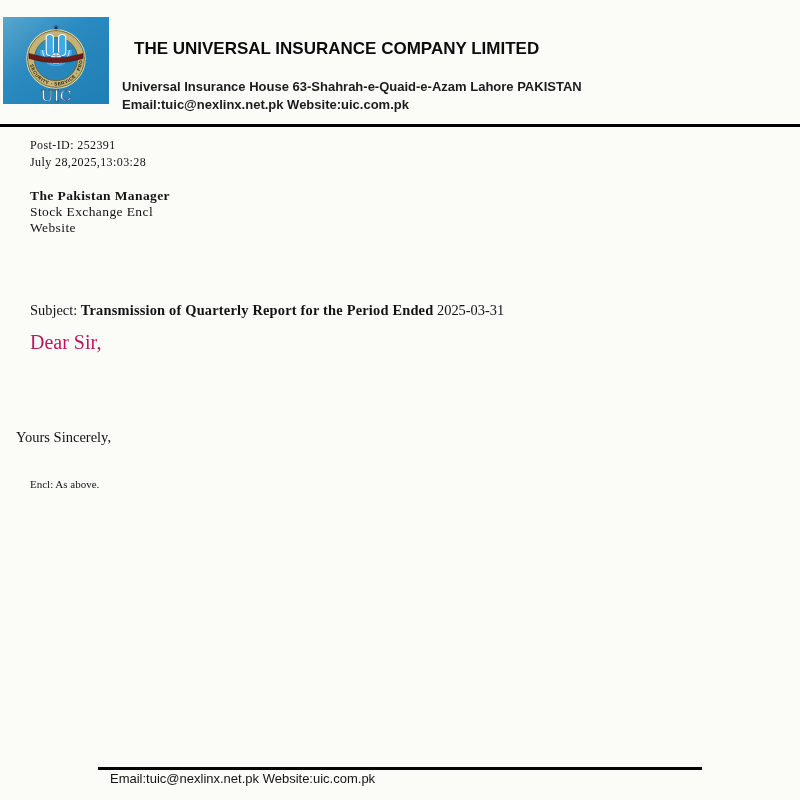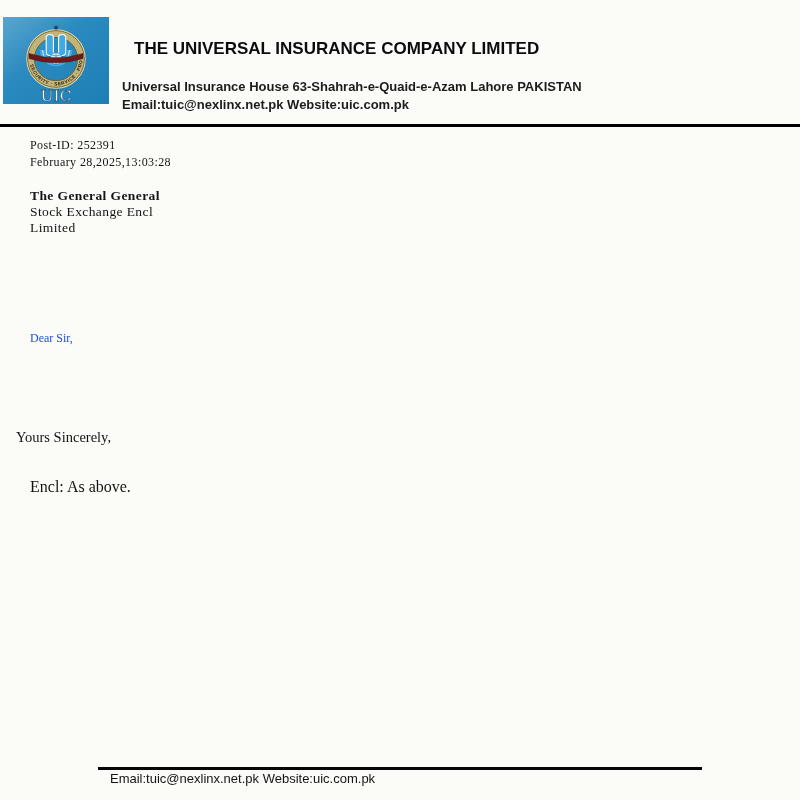--- a/index.html
+++ b/index.html
@@ -54,34 +54,34 @@
     color: #141414;
   }
   .addressee .recipient { font-weight: bold; }
   .subject-line {
     position: absolute; left: 30px; top: 302px;
     font-size: 14.4px; color: #131313;
   }
   .subject-line b { letter-spacing: 0.2px; }
   .salutation {
     position: absolute; left: 30px; top: 331px;
-    font-size: 12px; color: #1d4ed8;
+    font-size: 20px; color: #be185d;
   }
   .para {
     position: absolute; left: 30px; top: 365px; width: 744px;
     font-size: 14.5px; line-height: 16.3px; color: #131313;
   }
   .para .justified { text-align: justify; }
   .closing {
     position: absolute; left: 16px; top: 429px;
     font-size: 14.5px; color: #131313;
   }
   .enclosure {
     position: absolute; left: 30px; top: 478px;
-    font-size: 16px; color: #131313;
+    font-size: 11px; color: #131313;
   }
 
   
   .rule-bottom {
     position: absolute; left: 98px; top: 767px;
     width: 604px; height: 3px; background: #050505;
   }
   .footer-text {
     position: absolute; left: 110px; top: 770px;
     font-family: "Liberation Sans", sans-serif;
@@ -139,29 +139,34 @@
     <div class="contact-block">
       <div class="contact-line">Universal Insurance House 63-Shahrah-e-Quaid-e-Azam Lahore PAKISTAN</div>
       <div class="contact-line">Email:tuic@nexlinx.net.pk Website:uic.com.pk</div>
     </div>
   </div>
 
   <div class="rule-top"></div>
 
   <div class="meta">
     <div>Post-ID: 252391</div>
-    <div>February 28,2025,13:03:28</div>
+    <div>July 28,2025,13:03:28</div>
   </div>
 
   <div class="addressee">
-    <div class="recipient">The General General</div>
+    <div class="recipient">The Pakistan Manager</div>
     <div>Stock Exchange Encl</div>
-    <div>Limited</div>
+    <div>Website</div>
   </div>
 
+  <div class="subject-line">
+    <span>Subject:</span>
+    <b>Transmission of Quarterly Report for the Period Ended</b>
+    <span>2025-03-31</span>
+  </div>
 
   <div class="salutation">Dear Sir,</div>
 
   <div class="para">
   </div>
 
   <div class="closing">Yours Sincerely,</div>
 
   <div class="enclosure">Encl: As above.</div>
 

